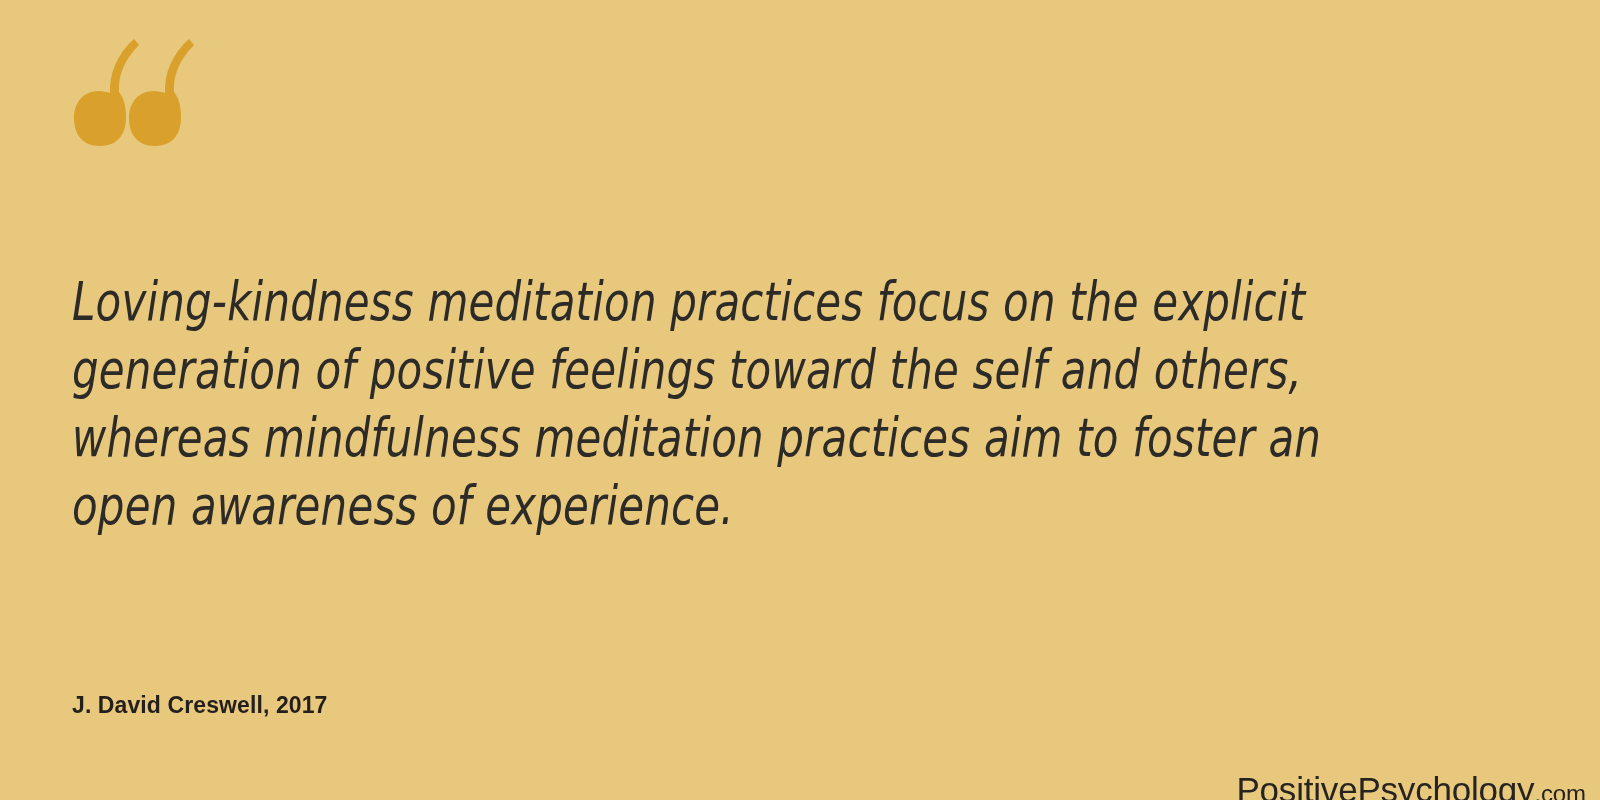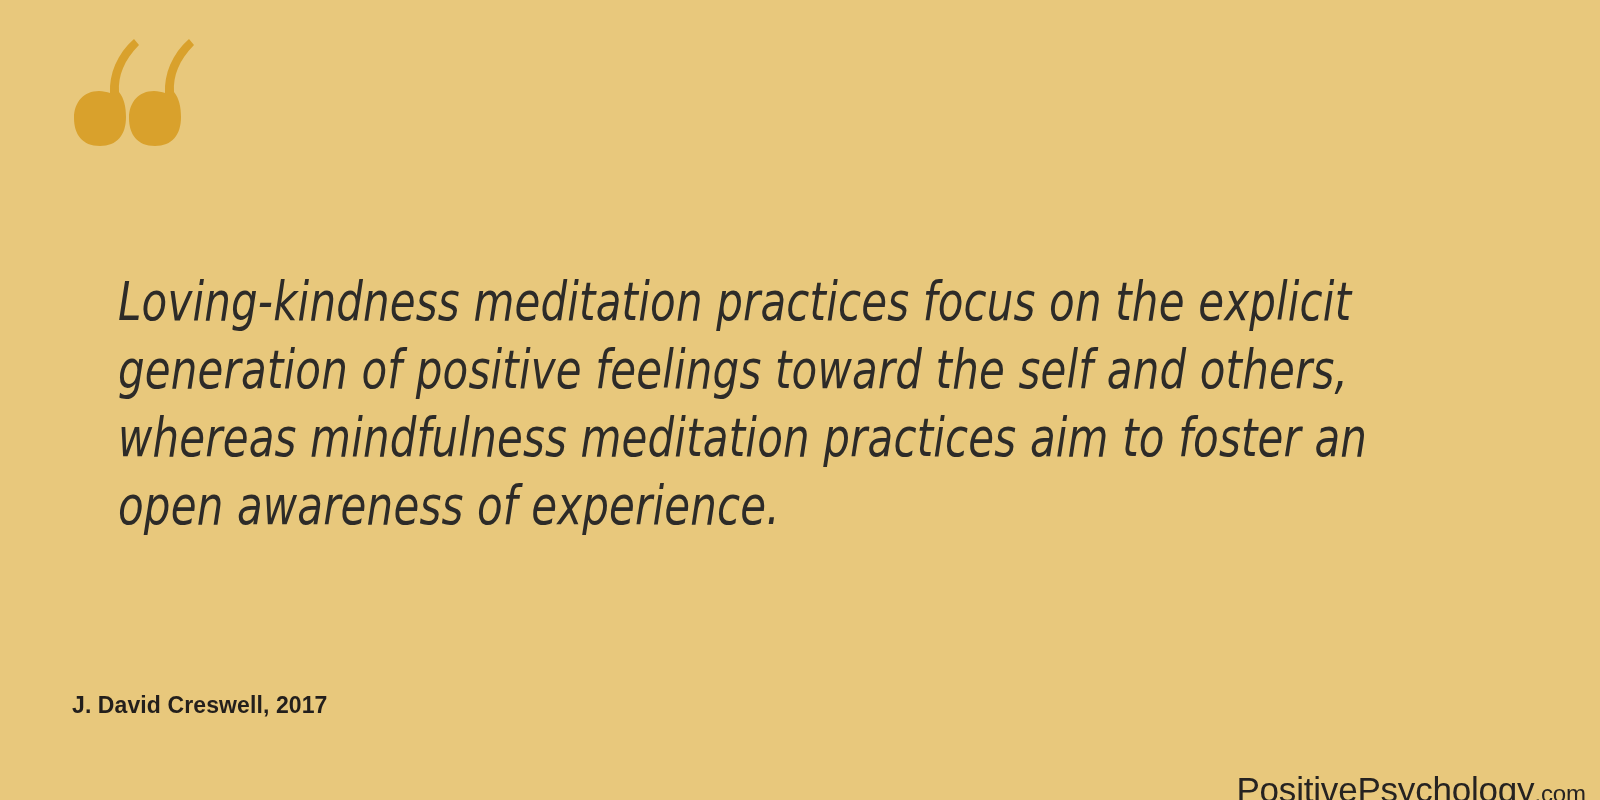--- a/index.html
+++ b/index.html
@@ -37,21 +37,20 @@
     width: 100%;
     height: 100%;
   }
 
   
   .quote-body {
     position: absolute;
     left: 72px;
     top: 268px;
     width: 1320px;
-    margin-left: 46px;
   }
 
   .quote-line {
     font-family: "DejaVu Sans Condensed", "Liberation Sans Narrow", "Liberation Sans", sans-serif;
     font-style: italic;
     font-weight: 300;
     font-size: 53px;
     line-height: 68px;
     letter-spacing: 0.2px;
     color: #2d2b28;

